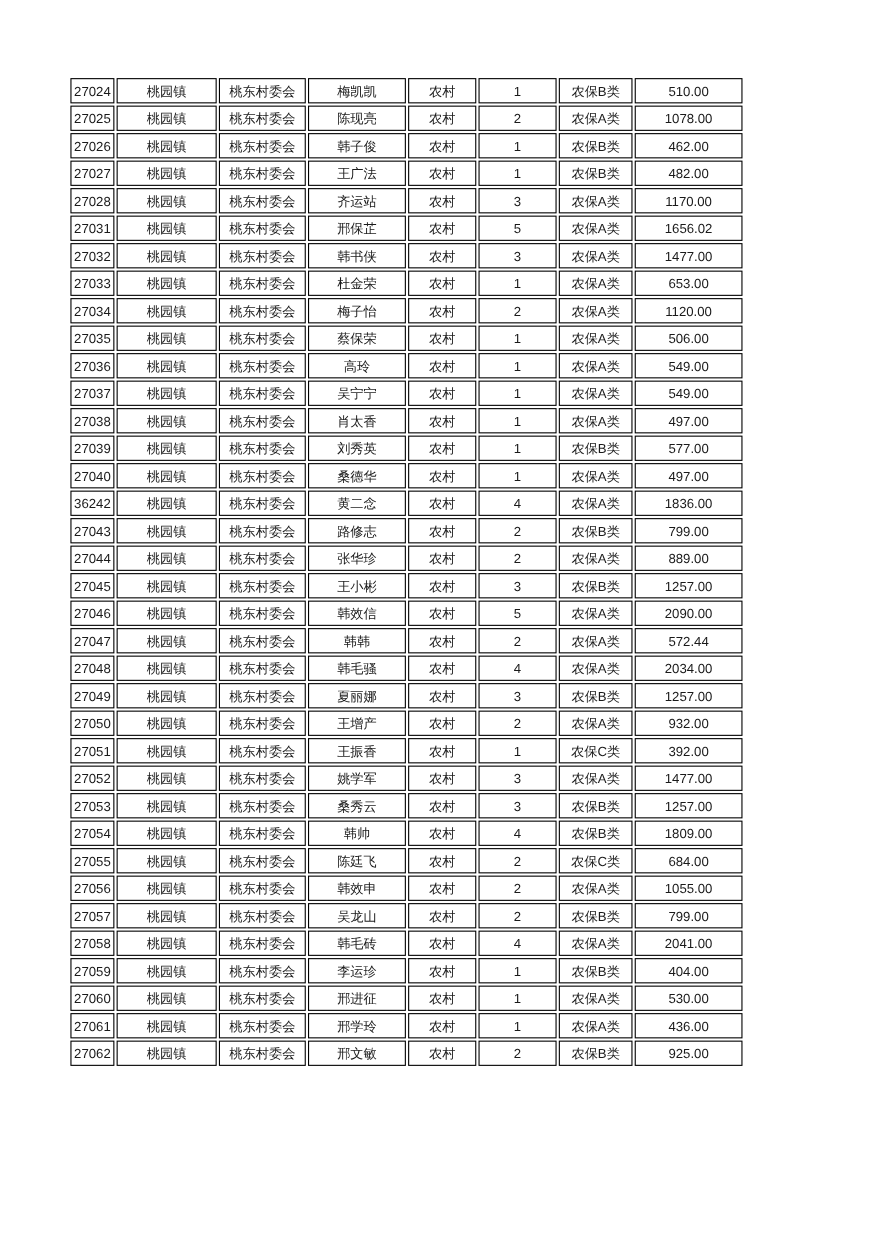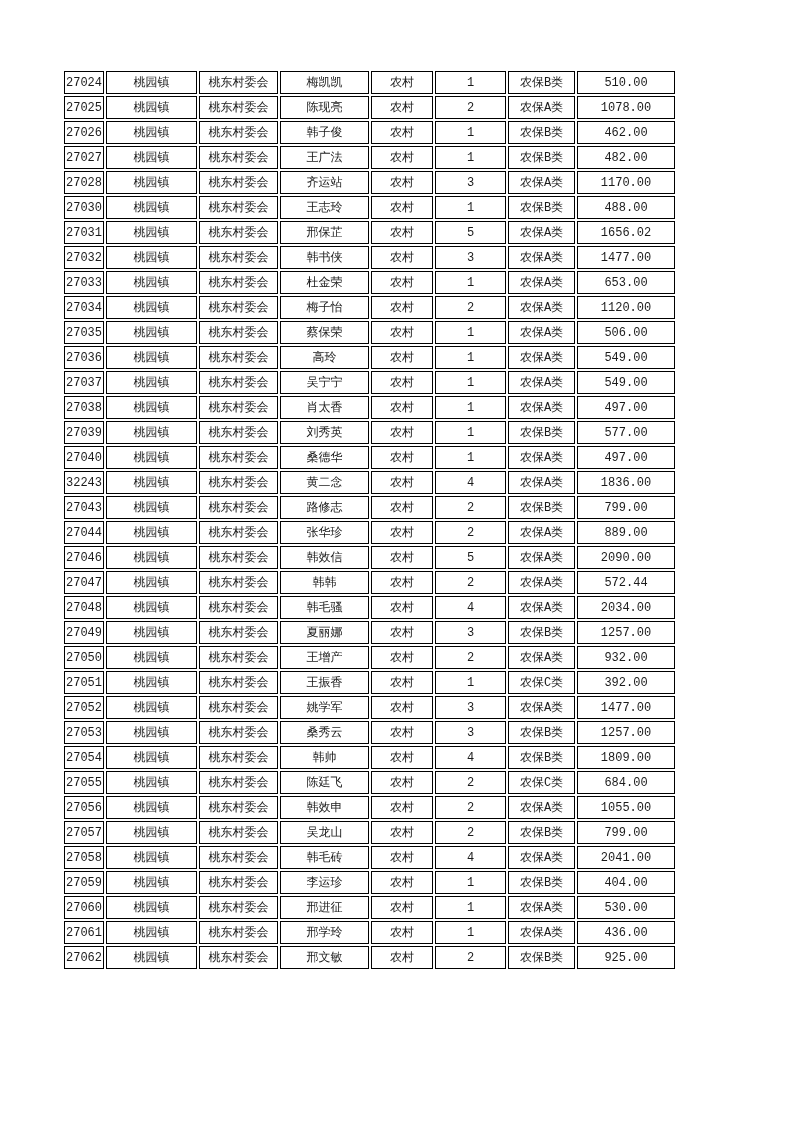--- a/index.html
+++ b/index.html
@@ -6,21 +6,21 @@
     margin: 0;
     padding: 0;
     background: #ffffff;
   }
   .page {
     position: relative;
     width: 793px;
     height: 1122px;
     background: #ffffff;
     overflow: hidden;
-    font-family: Liberation Mono, monospace;
+    font-family: Liberation Sans, sans-serif;
   }
   table.grid {
     position: absolute;
     left: 62px;
     top: 69px;
     border-collapse: separate;
     border-spacing: 2px;
     table-layout: fixed;
   }
   table.grid td {
@@ -106,30 +106,20 @@
           <td>27028</td>
           <td>桃园镇</td>
           <td>桃东村委会</td>
           <td>齐运站</td>
           <td>农村</td>
           <td>3</td>
           <td>农保A类</td>
           <td>1170.00</td>
         </tr>
         <tr>
-          <td>27030</td>
-          <td>桃园镇</td>
-          <td>桃东村委会</td>
-          <td>王志玲</td>
-          <td>农村</td>
-          <td>1</td>
-          <td>农保B类</td>
-          <td>488.00</td>
-        </tr>
-        <tr>
           <td>27031</td>
           <td>桃园镇</td>
           <td>桃东村委会</td>
           <td>邢保芷</td>
           <td>农村</td>
           <td>5</td>
           <td>农保A类</td>
           <td>1656.02</td>
         </tr>
         <tr>
@@ -216,21 +206,21 @@
           <td>27040</td>
           <td>桃园镇</td>
           <td>桃东村委会</td>
           <td>桑德华</td>
           <td>农村</td>
           <td>1</td>
           <td>农保A类</td>
           <td>497.00</td>
         </tr>
         <tr>
-          <td>32243</td>
+          <td>36242</td>
           <td>桃园镇</td>
           <td>桃东村委会</td>
           <td>黄二念</td>
           <td>农村</td>
           <td>4</td>
           <td>农保A类</td>
           <td>1836.00</td>
         </tr>
         <tr>
           <td>27043</td>
@@ -244,20 +234,30 @@
         </tr>
         <tr>
           <td>27044</td>
           <td>桃园镇</td>
           <td>桃东村委会</td>
           <td>张华珍</td>
           <td>农村</td>
           <td>2</td>
           <td>农保A类</td>
           <td>889.00</td>
+        </tr>
+        <tr>
+          <td>27045</td>
+          <td>桃园镇</td>
+          <td>桃东村委会</td>
+          <td>王小彬</td>
+          <td>农村</td>
+          <td>3</td>
+          <td>农保B类</td>
+          <td>1257.00</td>
         </tr>
         <tr>
           <td>27046</td>
           <td>桃园镇</td>
           <td>桃东村委会</td>
           <td>韩效信</td>
           <td>农村</td>
           <td>5</td>
           <td>农保A类</td>
           <td>2090.00</td>

